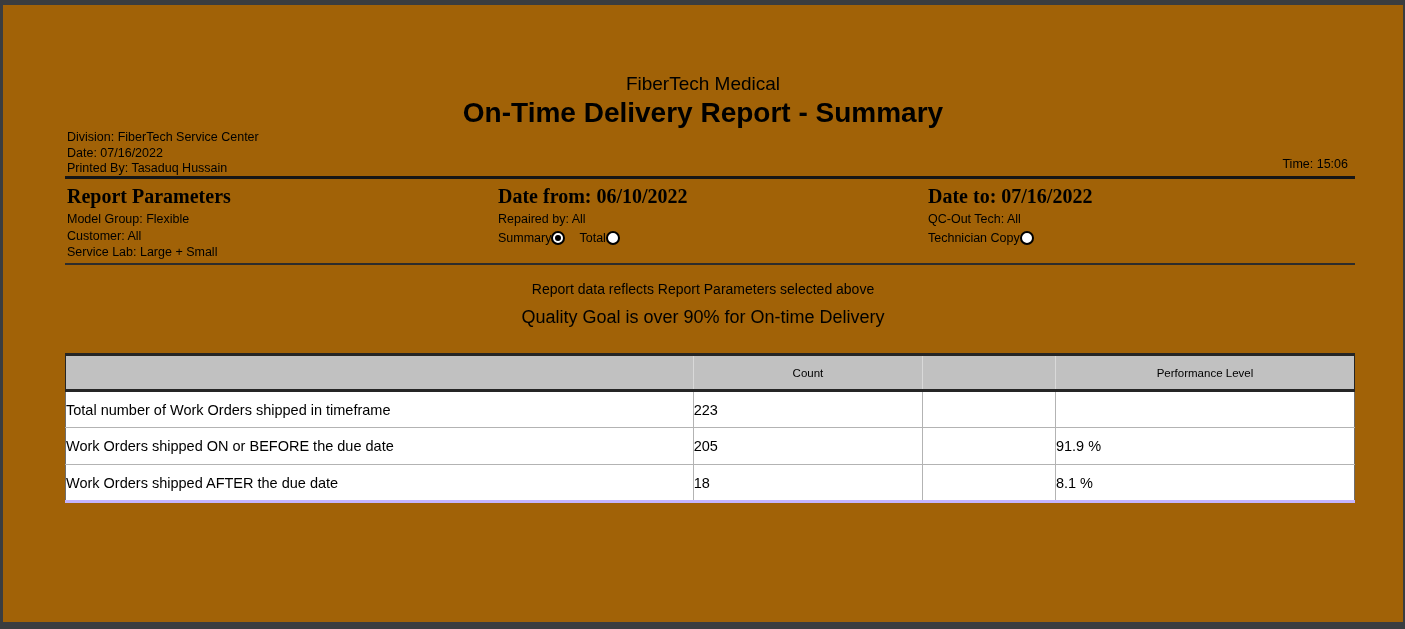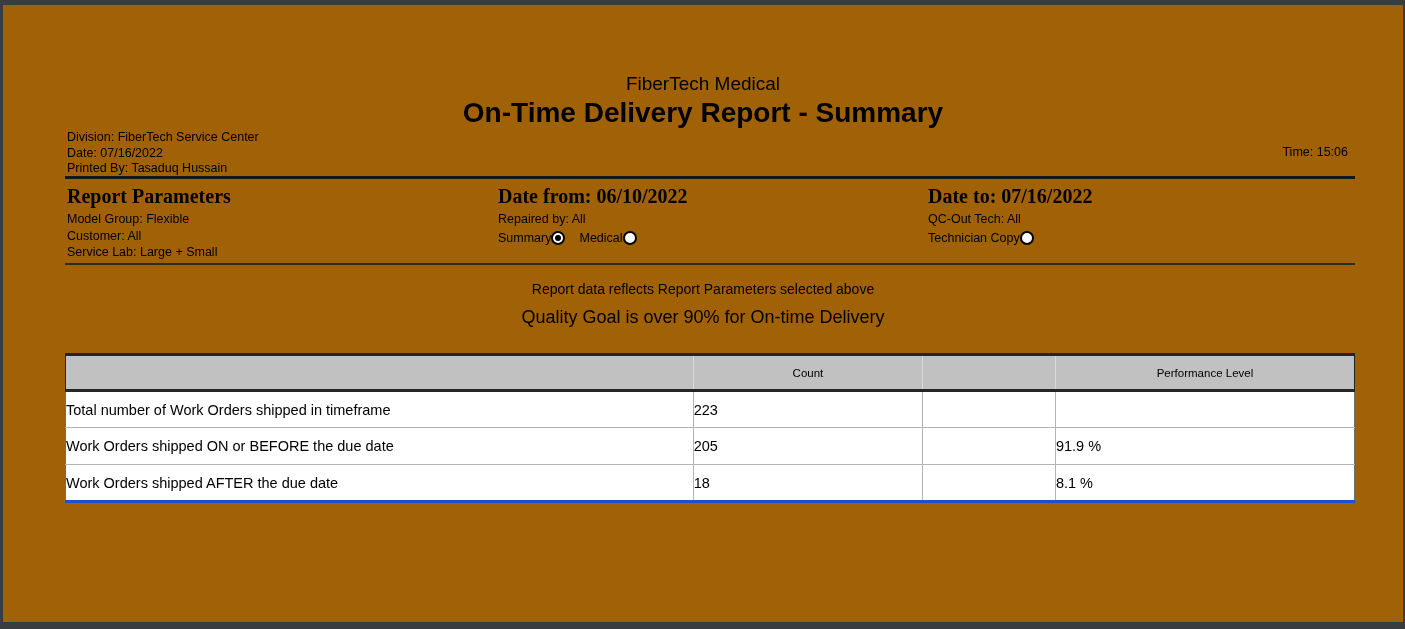--- a/index.html
+++ b/index.html
@@ -14,21 +14,21 @@
     border-left:3px solid #3a3d40;
     border-right:2px solid #3a3d40;
     border-bottom:7px solid #3a3d40;
     overflow:hidden;
   }
 
   .company   { position:absolute; top:68px;  left:0; width:100%; text-align:center; font-size:19px; }
   .title     { position:absolute; top:92px;  left:0; width:100%; text-align:center; font-size:28px; font-weight:bold; }
 
   .meta      { position:absolute; top:125px; left:64px; font-size:12.5px; line-height:15.5px; }
-  .time      { position:absolute; top:140px; right:55px; font-size:12.5px; }
+  .time      { position:absolute; top:152px; right:55px; font-size:12.5px; }
 
   .rule-1    { position:absolute; top:171px; left:62px; width:1290px; height:3px; background:#161616; }
   .rule-2    { position:absolute; top:258px; left:62px; width:1290px; height:2px; background:#2c2c2c; }
 
   .params    { position:absolute; top:179px; left:64px; width:1288px; display:grid; grid-template-columns:431px 430px 427px; }
   .param-heading { font-size:20px; font-weight:bold; line-height:24px; margin-bottom:3px;font-family:Liberation Serif, serif; }
   .param-line    { font-size:12.5px; line-height:16.5px; }
   .offset-one    { margin-top:0; }
   .radio-line    { display:flex; align-items:center; gap:0; margin-top:2px; }
   .radio-line .gap { width:14px; }
@@ -65,21 +65,21 @@
   .report-table td {
     height:37px;
     font-size:14.5px; vertical-align:middle;
     background:#fff;
     border-left:1px solid #b3b3b3;
     border-right:1px solid #b3b3b3;
     border-bottom:1px solid #b3b3b3;
   }
   .report-table td:first-child { border-left:1px solid #6e6e6e; }
   .report-table td:last-child  { border-right:1px solid #6e6e6e; }
-  .report-table tr:last-child td { border-bottom:3px solid #1d4ed8; }
+  .report-table tr:last-child td { border-bottom:3px solid #c4b5fd; }
 </style>
 </head>
 <body>
 
 <div class="frame">
 
   <div class="company">FiberTech Medical</div>
   <div class="title">On-Time Delivery Report - Summary</div>
 
   <div class="meta">
@@ -100,21 +100,21 @@
       <div class="param-line">Service Lab: Large + Small</div>
     </div>
 
     <div>
       <div class="param-heading">Date from: 06/10/2022</div>
       <div class="param-line offset-one">Repaired by: All</div>
       <div class="param-line radio-line">
         <span>Summary</span>
         <span class="radio checked"></span>
         <span class="gap"></span>
-        <span>Medical</span>
+        <span>Total</span>
         <span class="radio"></span>
       </div>
     </div>
 
     <div>
       <div class="param-heading">Date to: 07/16/2022</div>
       <div class="param-line offset-one">QC-Out Tech: All</div>
       <div class="param-line radio-line">
         <span>Technician Copy</span>
         <span class="radio"></span>

